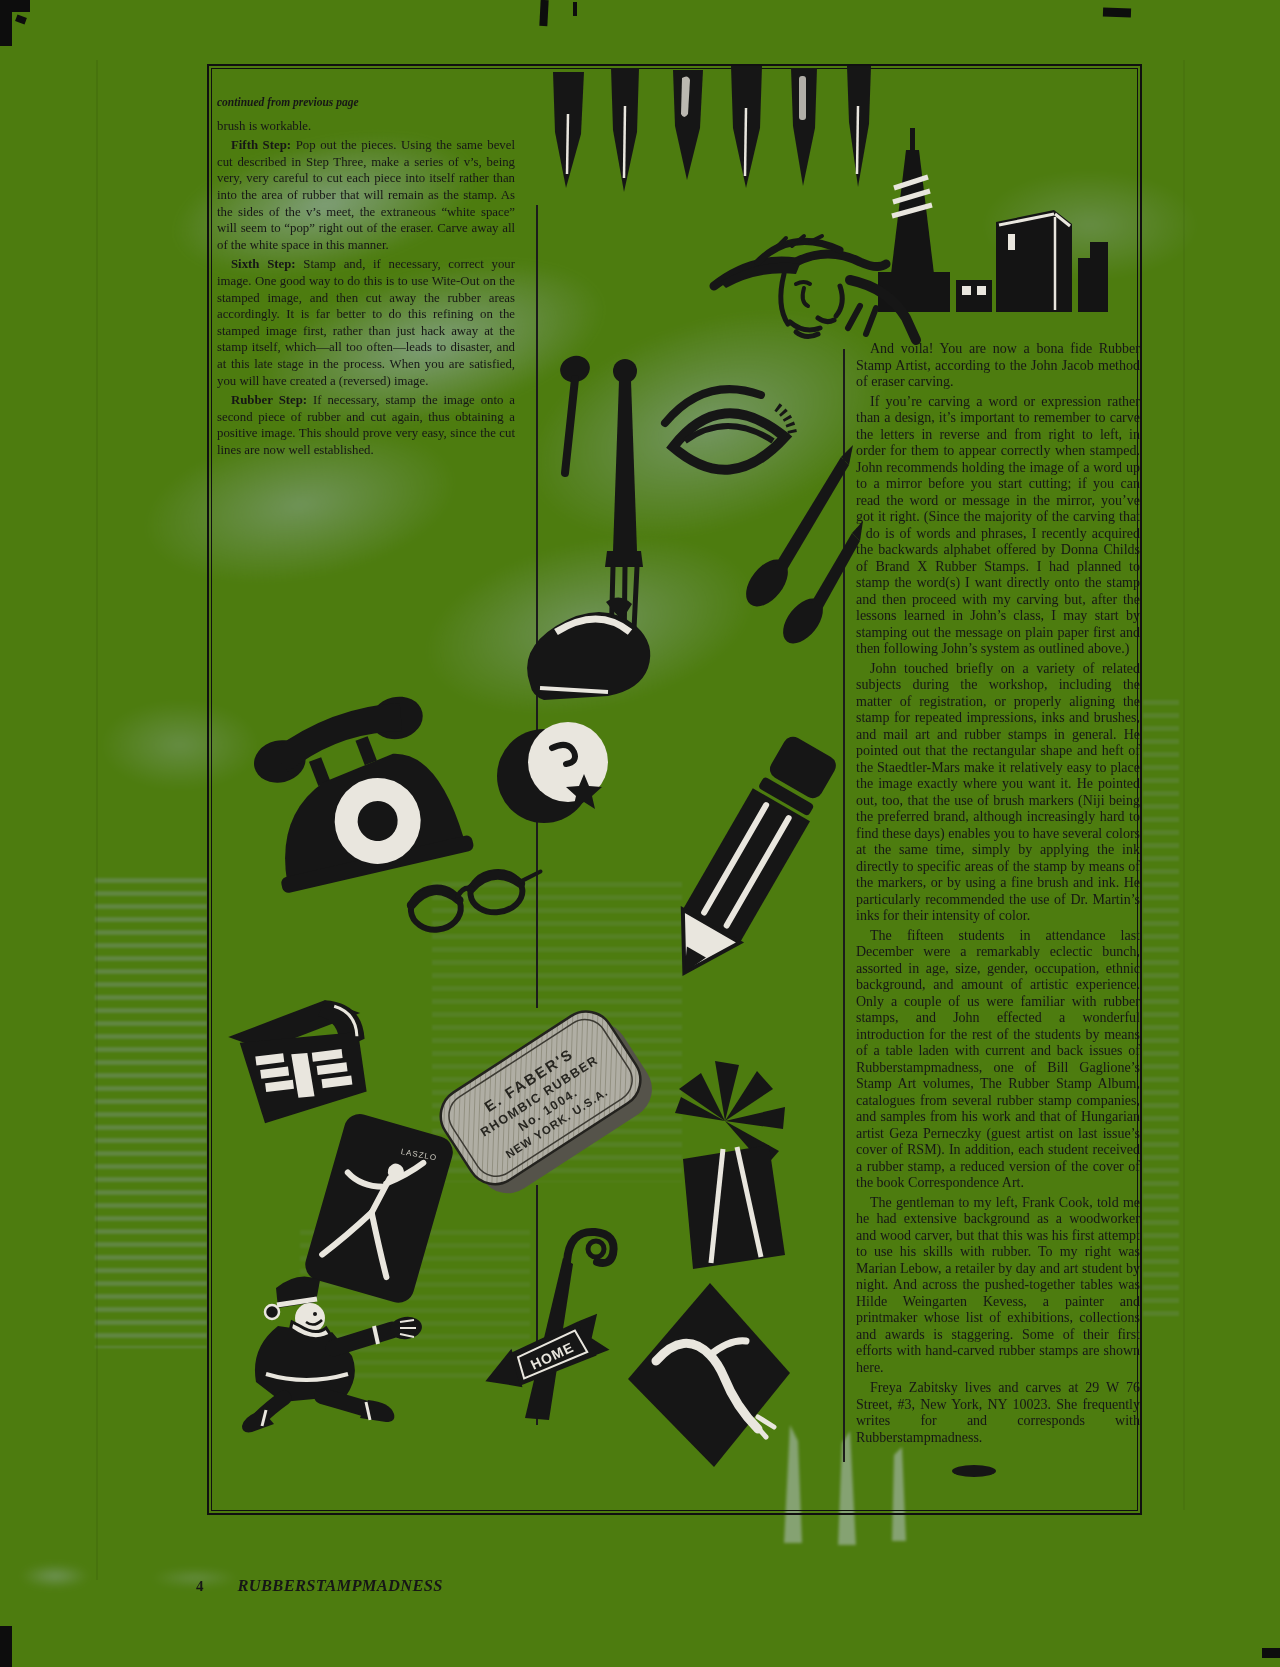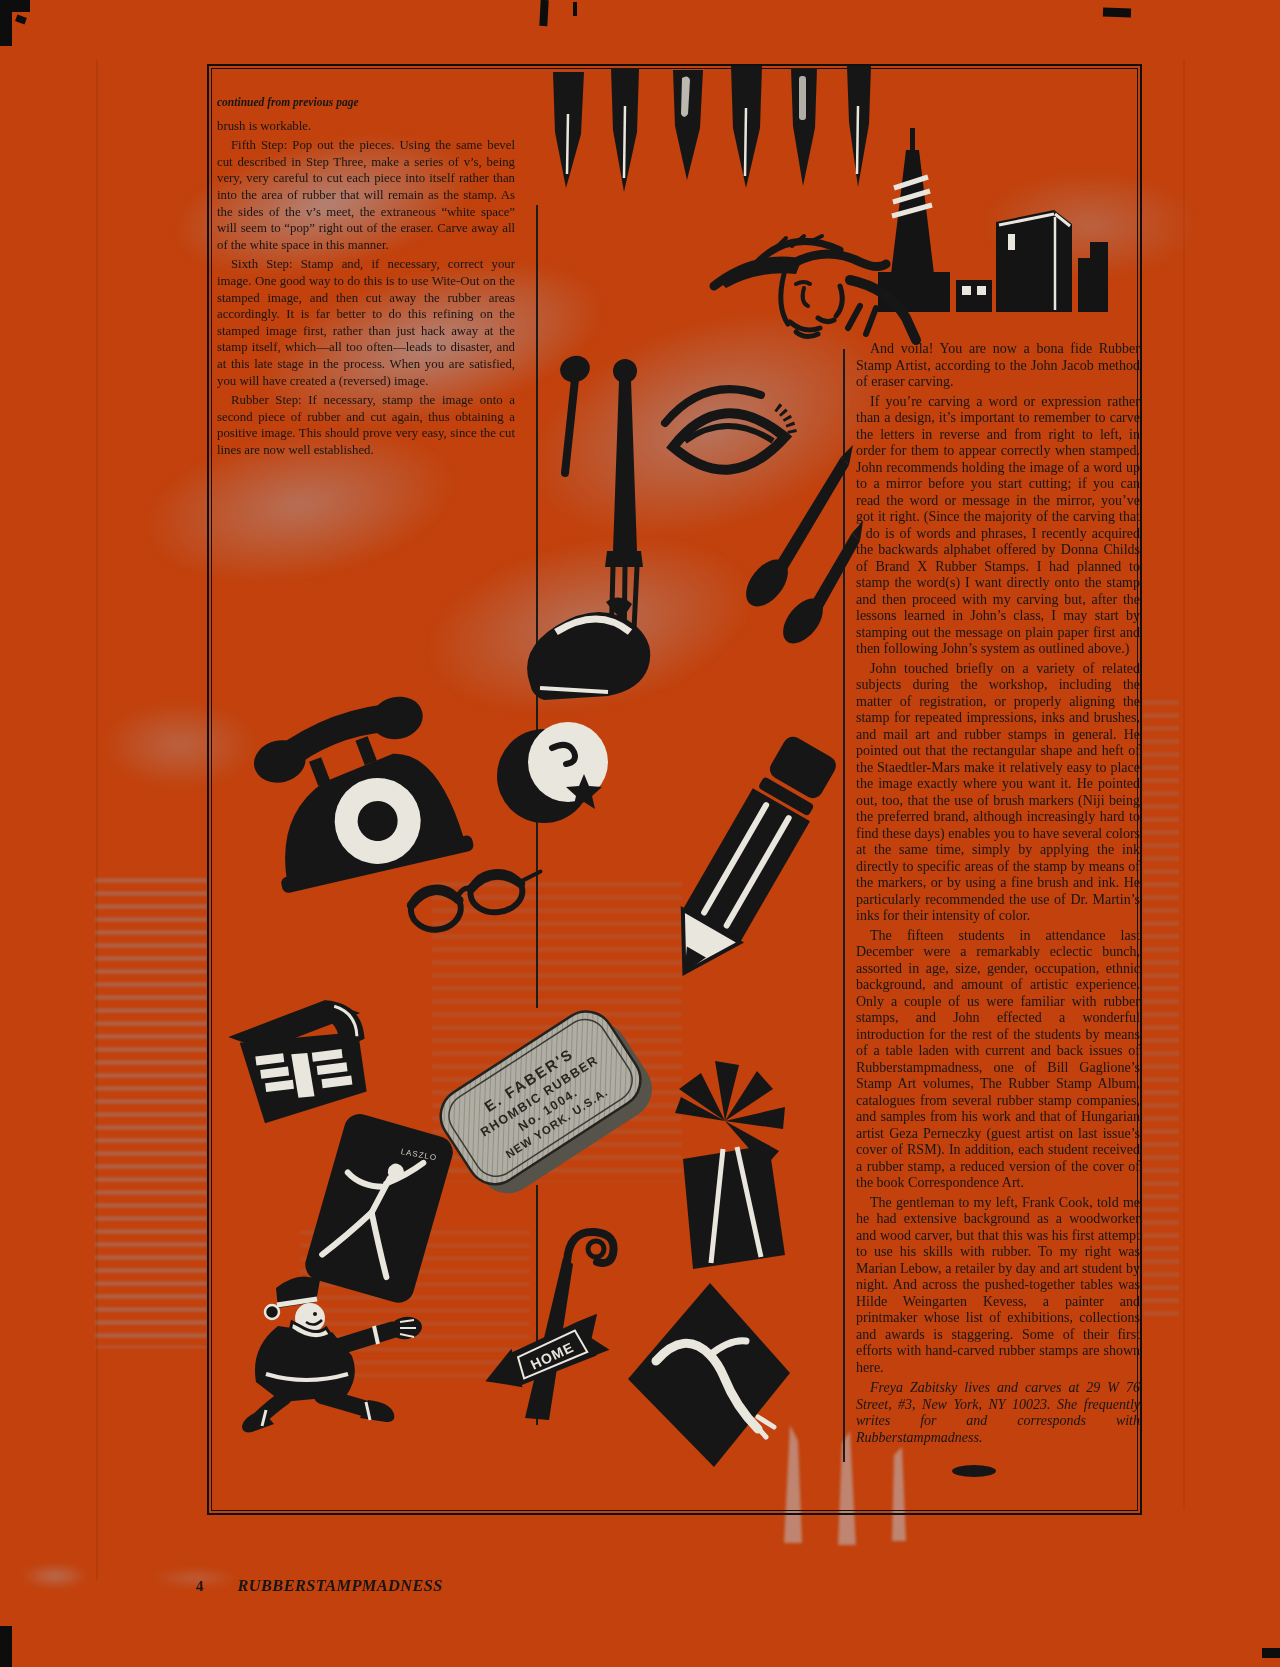--- a/index.html
+++ b/index.html
@@ -1,36 +1,36 @@
 <!DOCTYPE html>
 <html><head>
 <meta charset="utf-8">
 <style>
   html,body{margin:0;padding:0;}
   body{width:1280px;height:1667px;background:#e7e4db;position:relative;overflow:hidden;
        font-family:"Liberation Serif",serif;color:#161616;}
-  .page{position:absolute;inset:0;background:#c2410c;}
+  .page{position:absolute;inset:0;background:#4d7c0f;}
   
   .ghost{position:absolute;z-index:1;pointer-events:none;}
   .smear{background:radial-gradient(ellipse at center,rgba(167,185,205,.55),rgba(167,185,205,0) 70%);filter:blur(5px);}
   .glines{background:repeating-linear-gradient(to bottom,rgba(140,158,180,.38) 0 5px,rgba(140,158,180,0) 5px 13px);filter:blur(1px);}
   
   .frame{position:absolute;left:207px;top:64px;width:931px;height:1447px;border:2px solid #101010;z-index:2;}
   .frame::before{content:"";position:absolute;inset:2px;border:1px solid #101010;}
   .vrule{position:absolute;width:2px;background:#1c1c1c;z-index:2;}
   
   .col{position:absolute;z-index:3;text-align:justify;}
   .col-left{left:217px;top:94px;width:298px;font-size:12.8px;line-height:16.6px;}
   .col-right{left:856px;top:341px;width:284px;font-size:14px;line-height:16.5px;}
   .continued{font-size:11.5px;font-weight:bold;font-style:italic;margin:0 0 7px 0;text-align:left;}
   .para{margin:0 0 3px 0;text-indent:14px;}
   .para.ni{text-indent:0;}
-  .lead{font-weight:normal;}
+  .lead{font-weight:bold;}
   .lead:not(:empty)::after{content:" ";}
-  .byline{margin:4px 0 0 0;font-style:italic;text-indent:14px;}
+  .byline{margin:4px 0 0 0;text-indent:14px;}
   
   .footer{position:absolute;left:196px;top:1576px;z-index:3;white-space:nowrap;}
   .pnum{font-weight:bold;font-size:15px;}
   .mag{font-weight:bold;font-style:italic;font-size:16.5px;margin-left:34px;letter-spacing:.3px;margin-top:31px;}
   
   .st{position:absolute;z-index:4;overflow:visible;}
   .st text{font-family:"Liberation Sans",sans-serif;}
   
   .mark{position:absolute;background:#0d0d0d;z-index:6;}
   .edge{position:absolute;z-index:1;}

